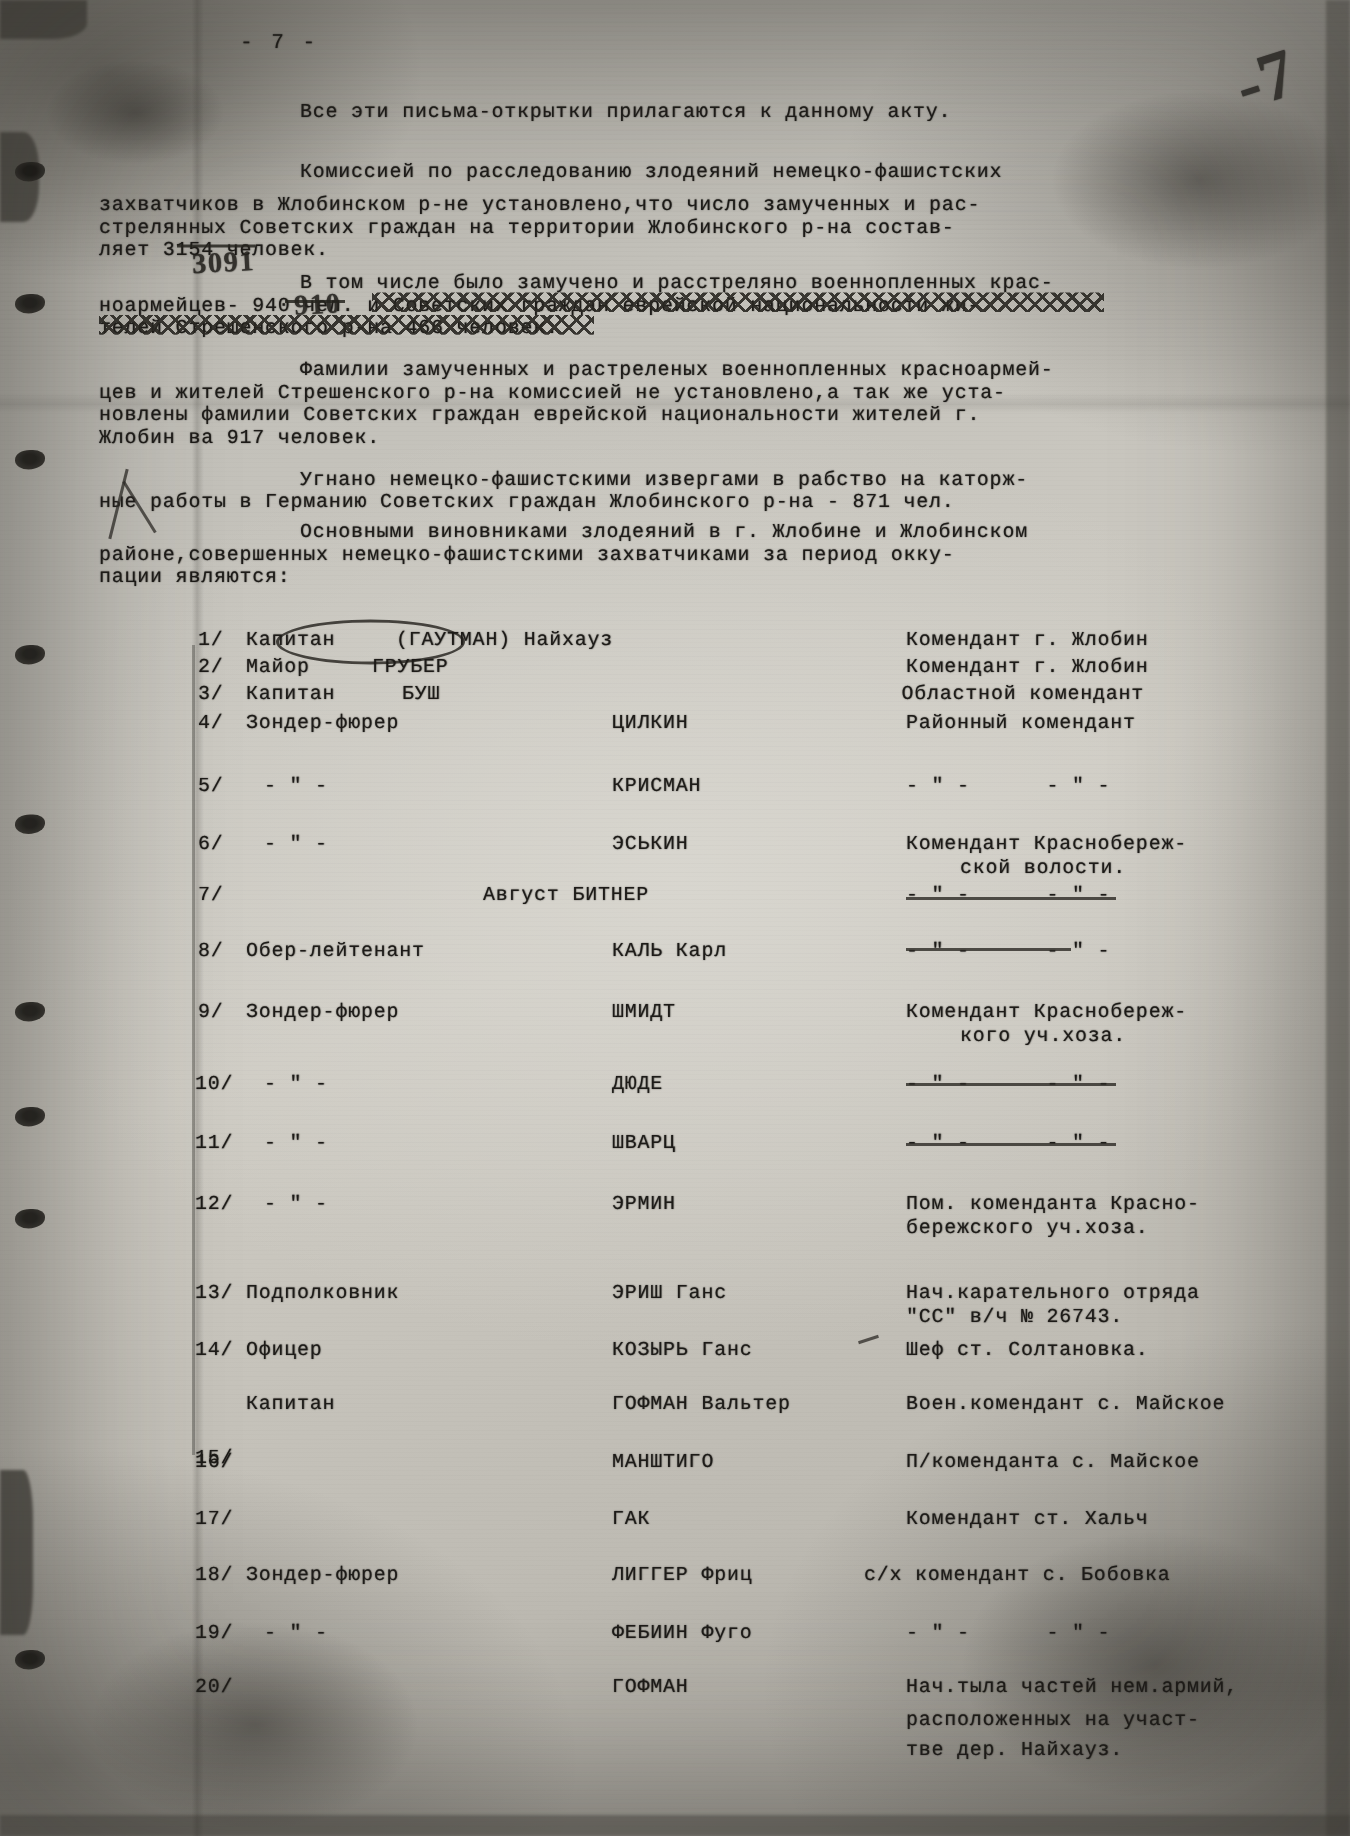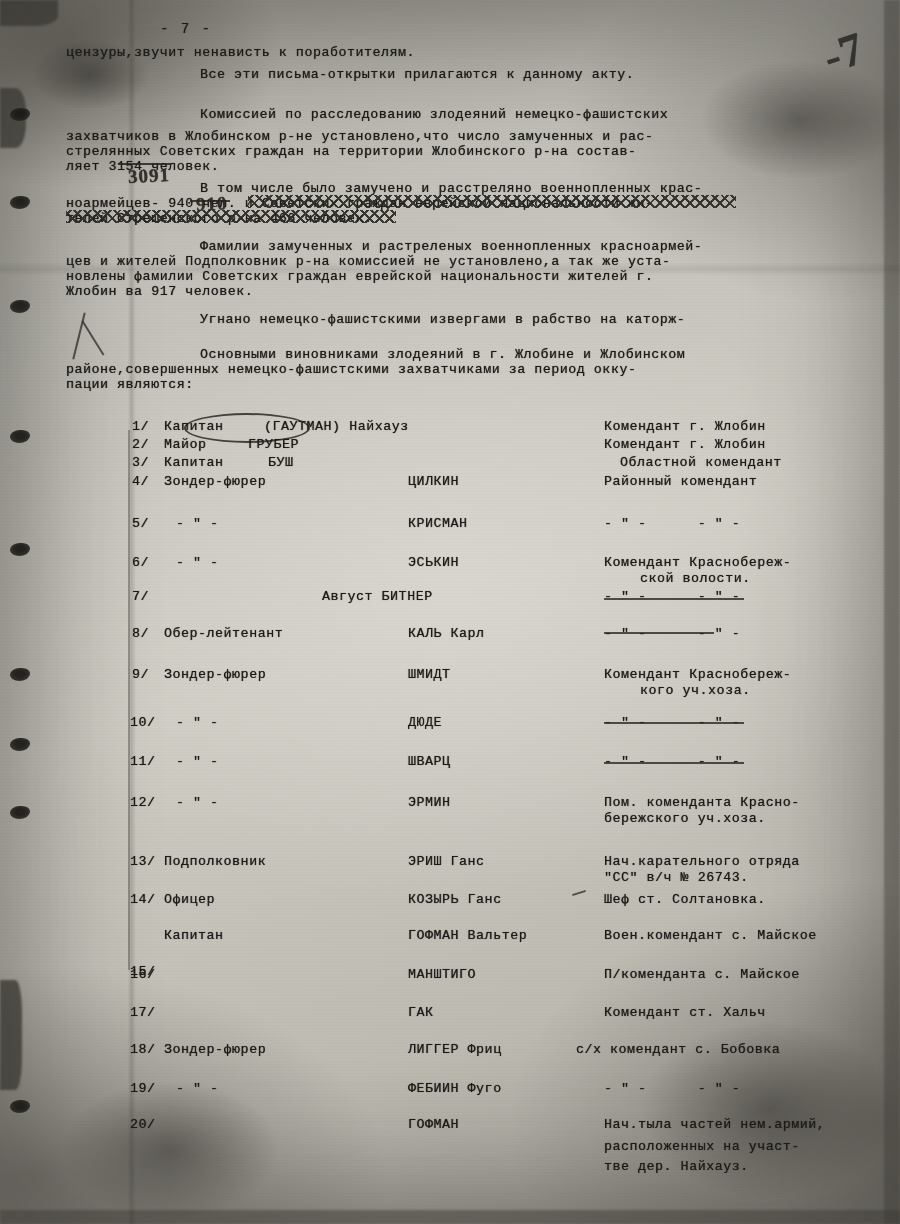--- a/index.html
+++ b/index.html
@@ -181,38 +181,38 @@
   <div class="smudge" style="left:60px;top:1080px;width:220px;height:140px;"></div>
   <div class="smudge" style="left:640px;top:1020px;width:260px;height:180px;"></div>
 
   <div class="creases"></div>
 
   <div class="text-layer">
 
     <div class="pagenum">- 7 -</div>
     <div class="hand-page">-7</div>
 
-    <div class="ln" style="left:66px;  top:46px;">цензуры,звучит ненависть к поработителям.</div>
     <div class="ln" style="left:200px; top:108px;">Комиссией по расследованию злодеяний немецко-фашистских</div>
 
     <div class="ln" style="left:200px; top:68px;">Все эти письма-открытки прилагаются к данному акту.</div>
     <div class="ln" style="left:66px;  top:130px;">захватчиков в Жлобинском р-не установлено,что число замученных и рас-</div>
     <div class="ln" style="left:66px;  top:145px;">стрелянных Советских граждан на территории Жлобинского р-на состав-</div>
     <div class="ln" style="left:66px;  top:160px;">ляет 3154 человек.</div>
 
     <div class="ln" style="left:200px; top:182px;">В том числе было замучено и расстреляно военнопленных крас-</div>
     <div class="ln" style="left:66px;  top:197px;">ноармейцев- 940 чел. и Советских граждан еврейской национальности жи-</div>
     <div class="ln" style="left:66px;  top:212px;">телей Стрешенского р-на 466 человек.</div>
 
     <div class="ln" style="left:200px; top:240px;">Фамилии замученных и растреленых военнопленных красноармей-</div>
-    <div class="ln" style="left:66px;  top:255px;">цев и жителей Подполковник р-на комиссией не установлено,а так же уста-</div>
+    <div class="ln" style="left:66px;  top:255px;">цев и жителей Стрешенского р-на комиссией не установлено,а так же уста-</div>
     <div class="ln" style="left:66px;  top:270px;">новлены фамилии Советских граждан еврейской национальности жителей г.</div>
     <div class="ln" style="left:66px;  top:285px;">Жлобин ва 917 человек.</div>
 
     <div class="ln" style="left:200px; top:313px;">Угнано немецко-фашистскими извергами в рабство на каторж-</div>
+    <div class="ln" style="left:66px;  top:328px;">ные работы в Германию Советских граждан Жлобинского р-на - 871 чел.</div>
 
     <div class="ln" style="left:200px; top:348px;">Основными виновниками злодеяний в г. Жлобине и Жлобинском</div>
     <div class="ln" style="left:66px;  top:363px;">районе,совершенных немецко-фашистскими захватчиками за период окку-</div>
     <div class="ln" style="left:66px;  top:378px;">пации являются:</div>
 
     <div class="hand-num" style="left:128px; top:166px;">3091</div>
     <div class="hand-num" style="left:196px; top:194px;">910</div>
 
     <div class="strike" style="left:118px; top:163px; width:52px;"></div>
     <div class="strike" style="left:190px; top:200px; width:40px;"></div>
@@ -279,21 +279,21 @@
     <div class="table-col" style="left:408px; top:893px;">КОЗЫРЬ Ганс</div>
     <div class="table-col" style="left:408px; top:929px;">ГОФМАН Вальтер</div>
     <div class="table-col" style="left:408px; top:968px;">МАНШТИГО</div>
     <div class="table-col" style="left:408px; top:1006px;">ГАК</div>
     <div class="table-col" style="left:408px; top:1043px;">ЛИГГЕР Фриц</div>
     <div class="table-col" style="left:408px; top:1082px;">ФЕБИИН Фуго</div>
     <div class="table-col" style="left:408px; top:1118px;">ГОФМАН</div>
 
     <div class="table-col" style="left:604px; top:420px;">Комендант г. Жлобин</div>
     <div class="table-col" style="left:604px; top:438px;">Комендант г. Жлобин</div>
-    <div class="table-col" style="left:620px; top:456px;">Областной комендант</div>
+    <div class="table-col" style="left:601px; top:456px;">Областной комендант</div>
     <div class="table-col" style="left:604px; top:475px;">Районный комендант</div>
     <div class="table-col" style="left:604px; top:517px;">- " -      - " -</div>
 
     <div class="table-col" style="left:604px; top:556px;">Комендант Краснобереж-</div>
     <div class="table-col" style="left:640px; top:572px;">ской волости.</div>
 
     <div class="table-col" style="left:604px; top:590px;">- " -      - " -</div>
     <div class="table-col" style="left:604px; top:627px;">- " -      - " -</div>
 
     <div class="table-col" style="left:604px; top:668px;">Комендант Краснобереж-</div>

